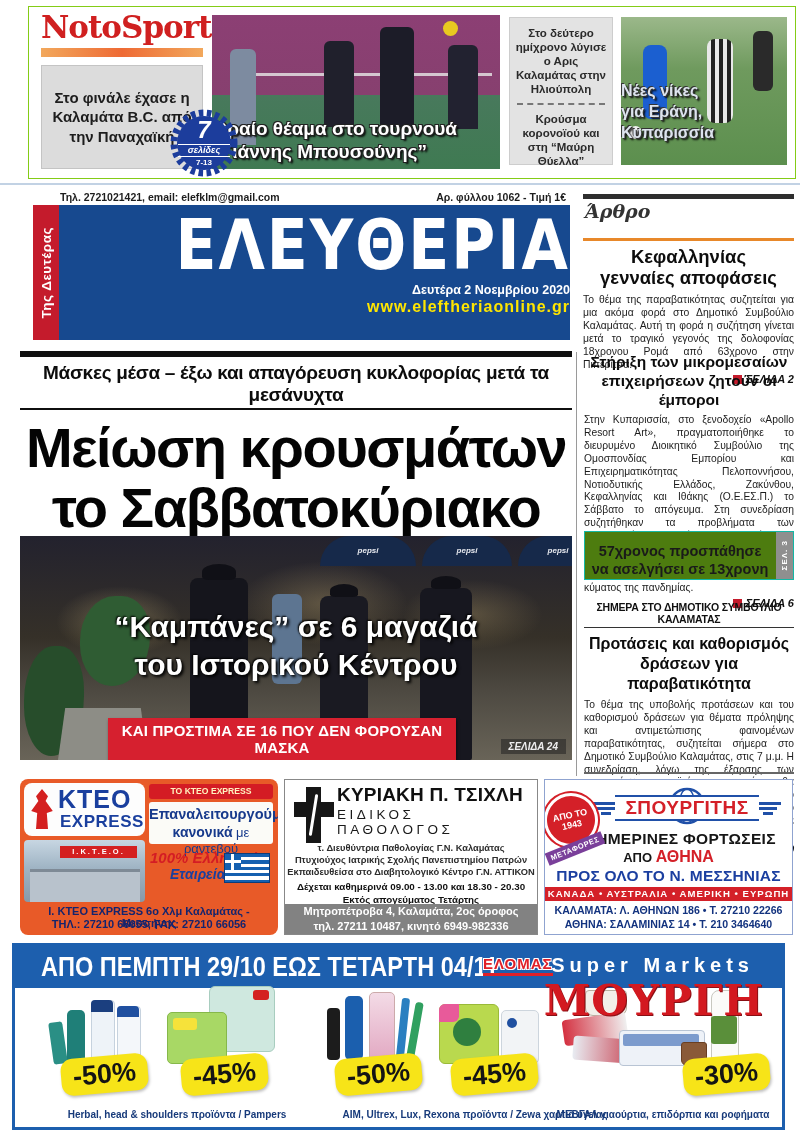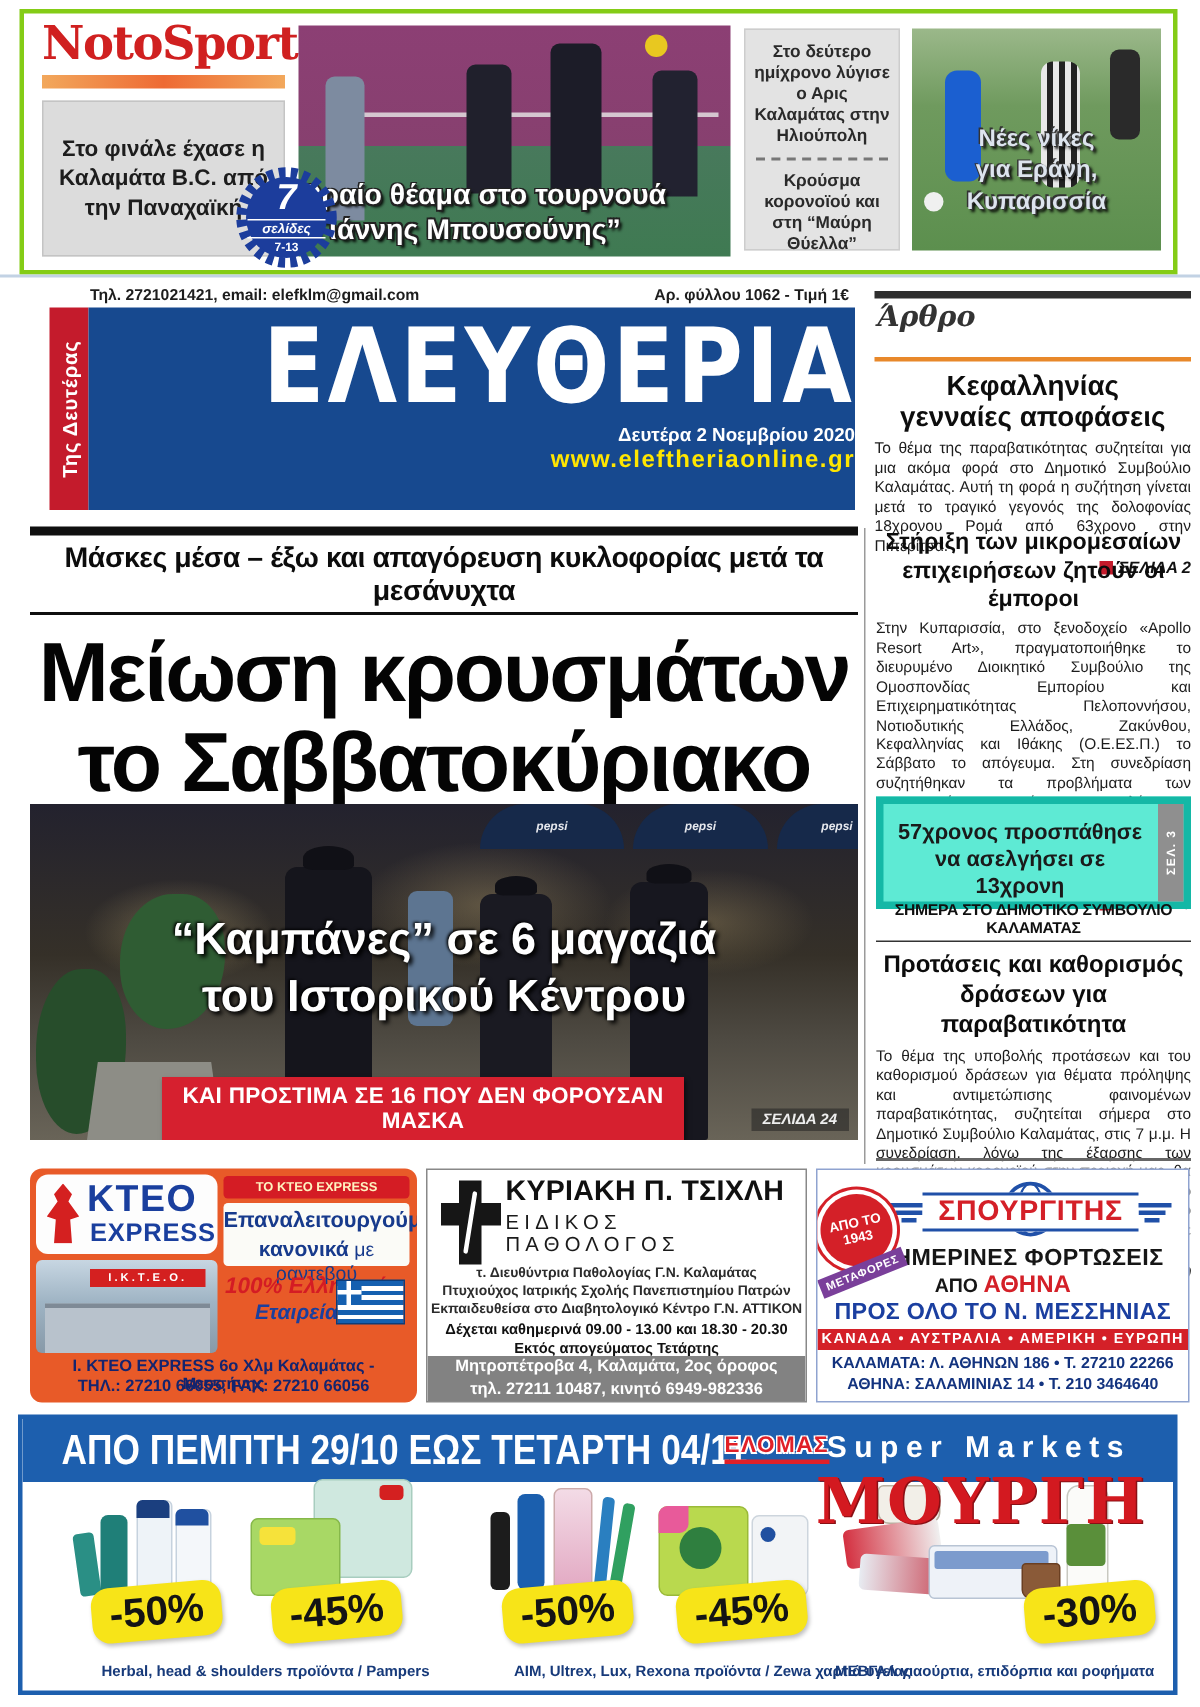--- a/index.html
+++ b/index.html
@@ -1,20 +1,20 @@
 <!DOCTYPE html>
 <html><head>
 <meta charset="utf-8">
 <style>
   html,body{margin:0;padding:0;background:#fff;}
   #page{position:relative;width:800px;height:1138px;background:#fff;overflow:hidden;
         font-family:"Liberation Sans",sans-serif;color:#111;}
 
   
-  .sports{position:absolute;left:13px;top:6px;width:766px;height:171px;border:3px solid #84cc16;background:#fff;}
+  .sports{position:absolute;left:28px;top:6px;width:766px;height:171px;border:1px solid #84cc16;background:#fff;}
   .strip-divider{position:absolute;left:0;top:183px;width:800px;height:2px;background:#c2d2e4;}
   .ns-logo{position:absolute;left:12px;top:2px;width:162px;text-align:center;font-family:"DejaVu Serif",serif;
            font-weight:bold;font-size:31px;color:#d02020;letter-spacing:-1px;}
   .ns-bar{position:absolute;left:12px;top:41px;width:162px;height:9px;
           background:linear-gradient(90deg,#f2a85c,#ee6a34,#f2a85c);}
   .sbox{background:#dcdcdc;border:1px solid #c4c4c4;display:flex;align-items:center;justify-content:center;
         text-align:center;font-weight:bold;color:#1d1d1d;}
   .sbox1{position:absolute;left:12px;top:58px;width:162px;height:104px;font-size:15px;line-height:1.3;padding:0 6px;box-sizing:border-box;}
   .badge7{position:absolute;left:141px;top:102px;width:68px;height:68px;z-index:5;}
   .badge7 .txt{position:absolute;left:0;top:9px;width:100%;text-align:center;color:#fff;line-height:1;}
@@ -26,21 +26,21 @@
   .vp-net{position:absolute;left:30px;top:58px;width:250px;height:3px;background:#e8e8e8;opacity:.8;}
   .vp-ball{position:absolute;right:42px;top:6px;width:15px;height:15px;border-radius:50%;background:#e8c820;}
   .fig{position:absolute;border-radius:6px 6px 0 0;}
   .vcap{position:absolute;left:0;right:0;bottom:6px;color:#fff;font-weight:bold;
         font-size:19px;line-height:23px;text-shadow:-1px -1px 0 #222,1px -1px 0 #222,-1px 1px 0 #222,1px 1px 0 #222,2px 2px 2px #000;}
   .sbox2{position:absolute;left:480px;top:10px;width:104px;height:148px;background:#e3e3e3;border:1px solid #cdcdcd;
          box-sizing:border-box;padding:8px 5px;text-align:center;font-weight:bold;font-size:11.5px;line-height:14px;color:#2a2a2a;}
   .dash{border-top:2px dashed #777;margin:7px 2px;}
   .fphoto{position:absolute;left:592px;top:10px;width:166px;height:148px;overflow:hidden;
           background:linear-gradient(180deg,#9bb88a 0%,#6f9a5e 35%,#5c8f4e 100%);}
-  .fcap{position:absolute;left:0;right:0;bottom:22px;text-align:center;color:#dde4ee;font-weight:bold;
+  .fcap{position:absolute;left:0;right:0;bottom:22px;text-align:left;color:#dde4ee;font-weight:bold;
         font-size:16px;line-height:21px;text-shadow:1px 1px 0 #333,-1px -1px 0 #333,2px 2px 2px #000;}
 
   
   .mh-info{position:absolute;left:60px;top:191px;width:506px;display:flex;justify-content:space-between;
            font-size:10.5px;font-weight:bold;color:#1d1d1d;}
   .mh-red{position:absolute;left:33px;top:205px;width:26px;height:135px;background:#c41b2c;display:flex;align-items:center;justify-content:center;}
   .mh-red span{writing-mode:vertical-rl;transform:rotate(180deg);color:#fff;font-weight:bold;font-size:13.5px;letter-spacing:.5px;}
   .mh-blue{position:absolute;left:59px;top:205px;width:511px;height:135px;background:#17498f;text-align:right;overflow:hidden;}
   .mh-title{margin-top:2px;font-family:"DejaVu Sans",sans-serif;font-weight:bold;font-size:60px;line-height:76px;
             color:#fff;letter-spacing:2px;transform:scaleY(1.15);}
@@ -88,21 +88,21 @@
         text-shadow:2px 2px 3px #000,-1px -1px 2px #000;}
   .pban{position:absolute;left:88px;top:182px;width:348px;background:#d6202f;color:#fff;font-weight:bold;
         font-size:15px;text-align:center;padding:4px 0;letter-spacing:.2px;box-shadow:1px 2px 3px rgba(0,0,0,.5);}
   .ppag{position:absolute;right:6px;bottom:6px;background:rgba(35,35,35,.55);color:#eee;font-size:10px;
         font-weight:bold;font-style:italic;padding:2px 8px;}
 
   
   .rc{position:absolute;left:584px;width:210px;}
   .rc h4{margin:0;font-size:15.5px;line-height:19px;text-align:center;color:#0c0c0c;}
   .rc .body{margin-top:5px;font-size:10.3px;line-height:12.9px;text-align:justify;color:#1c1c1c;}
-  .brief{position:absolute;left:584px;top:531px;width:210px;height:75px;background:#5eead4;border:5px solid #14b8a6;box-sizing:border-box;}
+  .brief{position:absolute;left:584px;top:531px;width:210px;height:49px;background:#4d7c0f;border:1px solid #14b8a6;box-sizing:border-box;}
   .brief .t{position:absolute;left:4px;right:22px;top:10px;text-align:center;font-weight:bold;font-size:14.5px;line-height:18px;color:#1a1a1a;}
   .brief .tab{position:absolute;right:0;top:0;width:17px;height:100%;background:#8f8f8f;display:flex;align-items:center;justify-content:center;}
   .brief .tab span{writing-mode:vertical-rl;transform:rotate(180deg);color:#fff;font-weight:bold;font-size:8px;letter-spacing:1px;}
   .rc .kick{font-size:10.5px;font-weight:bold;text-align:center;color:#101010;border-bottom:1.5px solid #333;
             padding-bottom:2px;letter-spacing:-.2px;}
   .rc h5{margin:6px 0 0;font-size:16px;line-height:20px;text-align:center;color:#0c0c0c;}
   .endrule{position:absolute;left:584px;top:772px;width:210px;height:2px;background:#666;}
 
   
   .kteo{position:absolute;left:20px;top:779px;width:258px;height:156px;background:#e85a28;border-radius:8px;overflow:hidden;}

